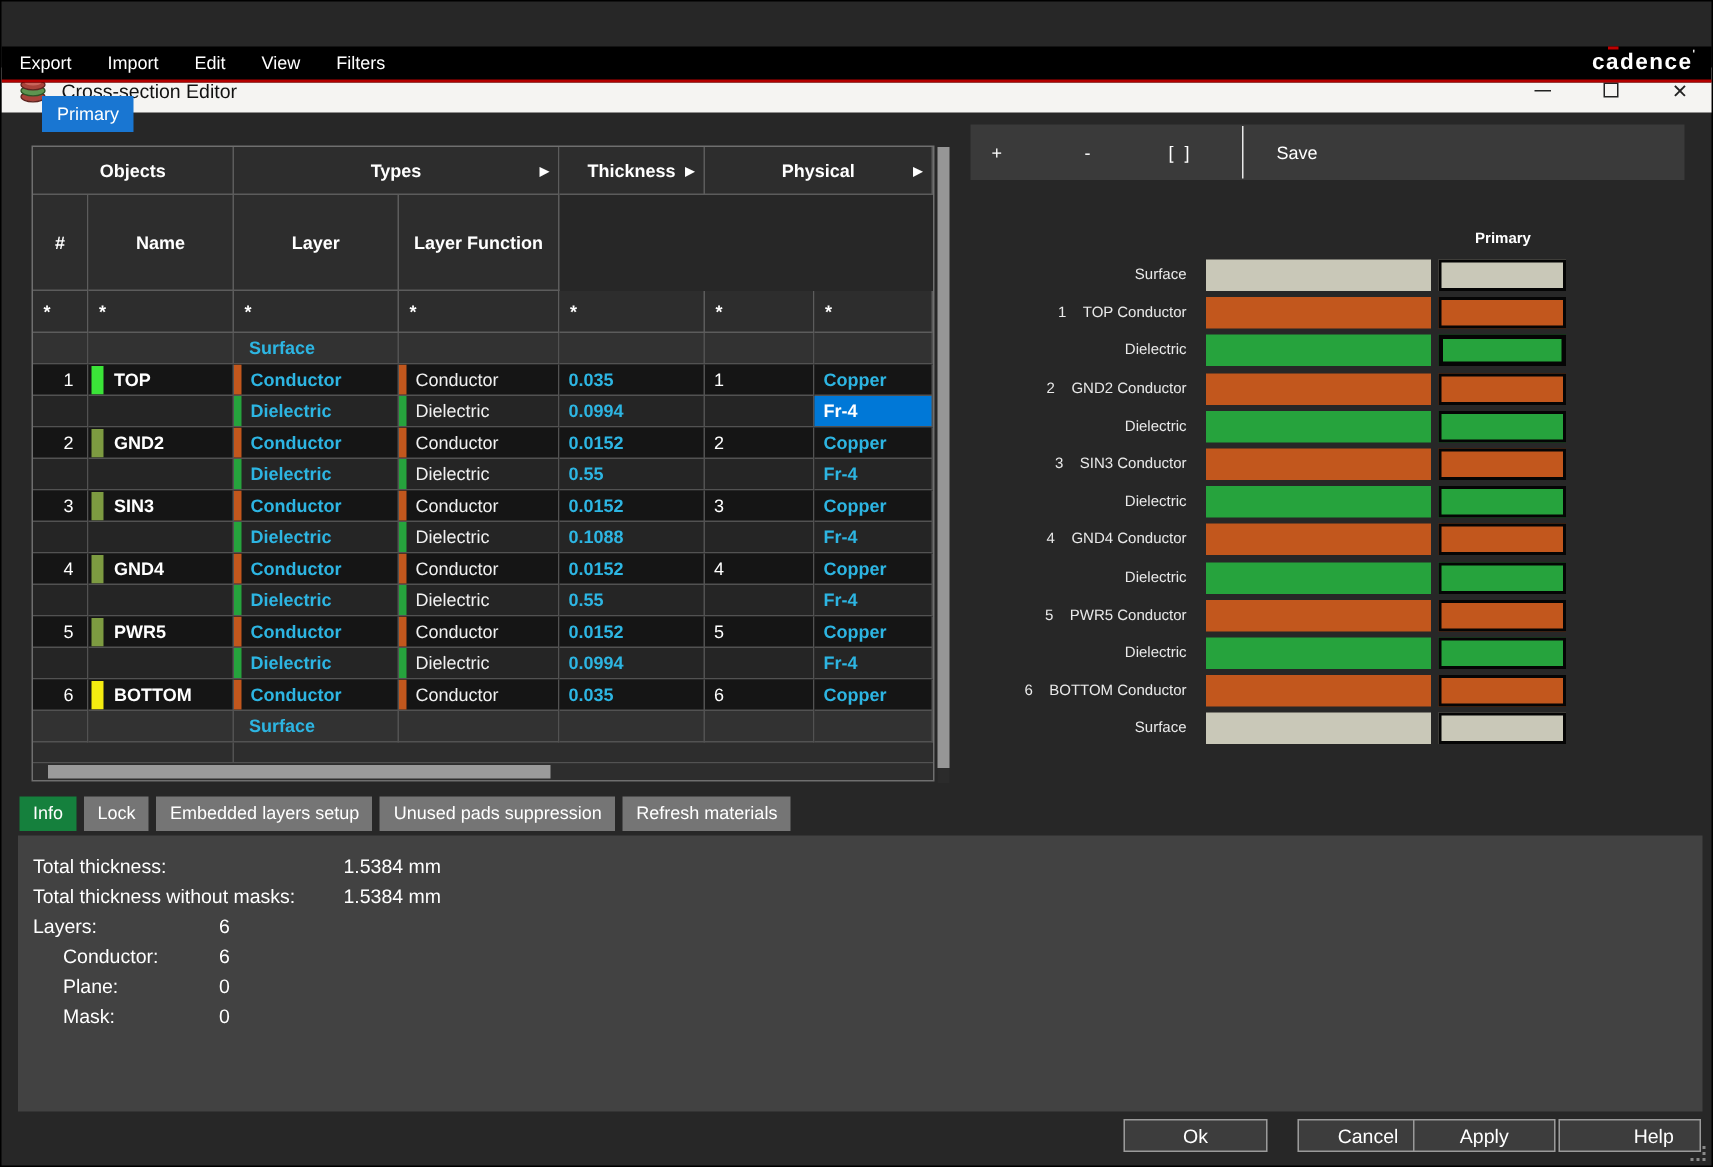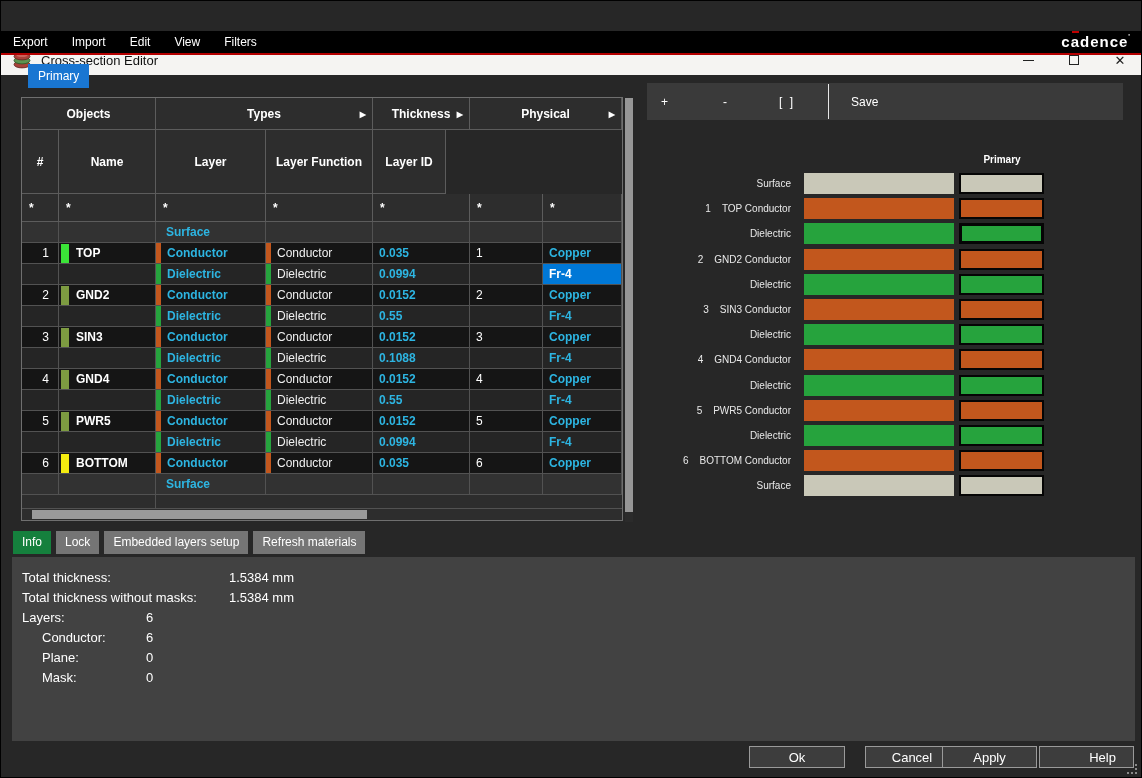--- a/index.html
+++ b/index.html
@@ -166,23 +166,20 @@
         </div>
       <div class="hcell c1">
           <span>Name</span>
         </div>
       <div class="hcell c2">
           <span>Layer</span>
         </div>
       <div class="hcell c3">
           <span>Layer Function</span>
         </div>
-      <div class="hcell c5">
-          <span>Layer ID</span>
-        </div>
     </div>
     <div class="hrow frow" id="filter-row">
         <div class="fcell c0">*</div>
         <div class="fcell c1">*</div>
         <div class="fcell c2">*</div>
         <div class="fcell c3">*</div>
         <div class="fcell c4">*</div>
         <div class="fcell c5">*</div>
         <div class="fcell c6">*</div>
       </div>
@@ -578,20 +575,21 @@
         </div>
         <div class="sbar-main sb-surface"></div>
         <div class="sbar-primary sb-surface"></div>
       </div>
     </div>
 
   <div class="btabs" id="btabs">
       <div class="btab active">Info</div>
       <div class="btab">Lock</div>
       <div class="btab">Embedded layers setup</div>
+      <div class="btab">Unused pads suppression</div>
       <div class="btab">Refresh materials</div>
     </div>
 
   <div class="info-panel">
     <div id="info-rows">
         <div class="info-row">
           <span class="lbl wide">Total thickness:</span>
           <span class="val">1.5384 mm</span>
         </div>
         <div class="info-row">

